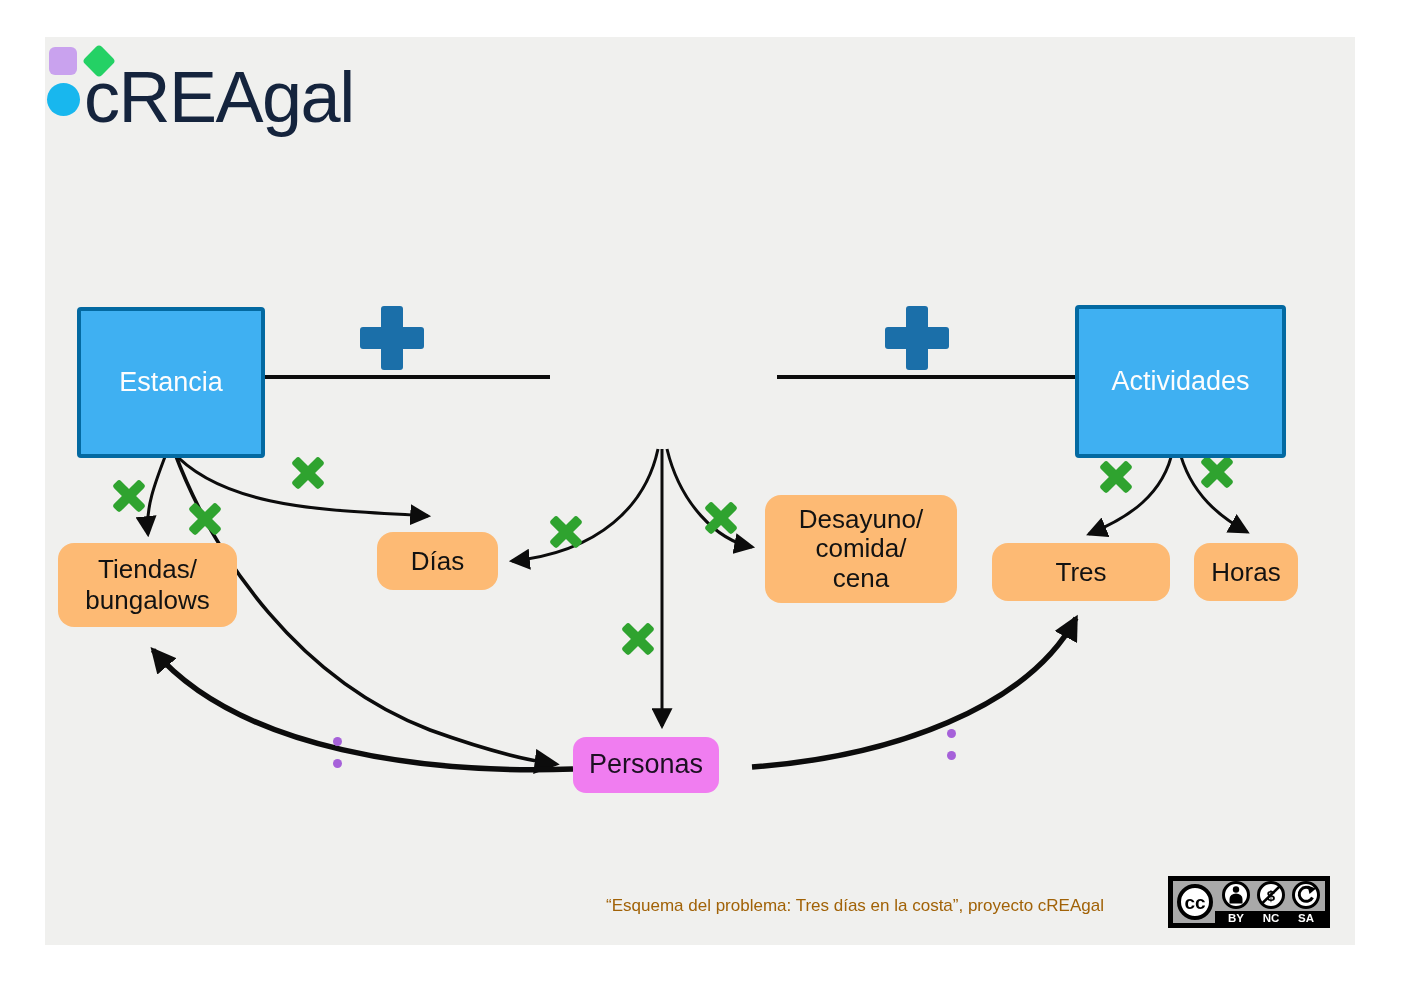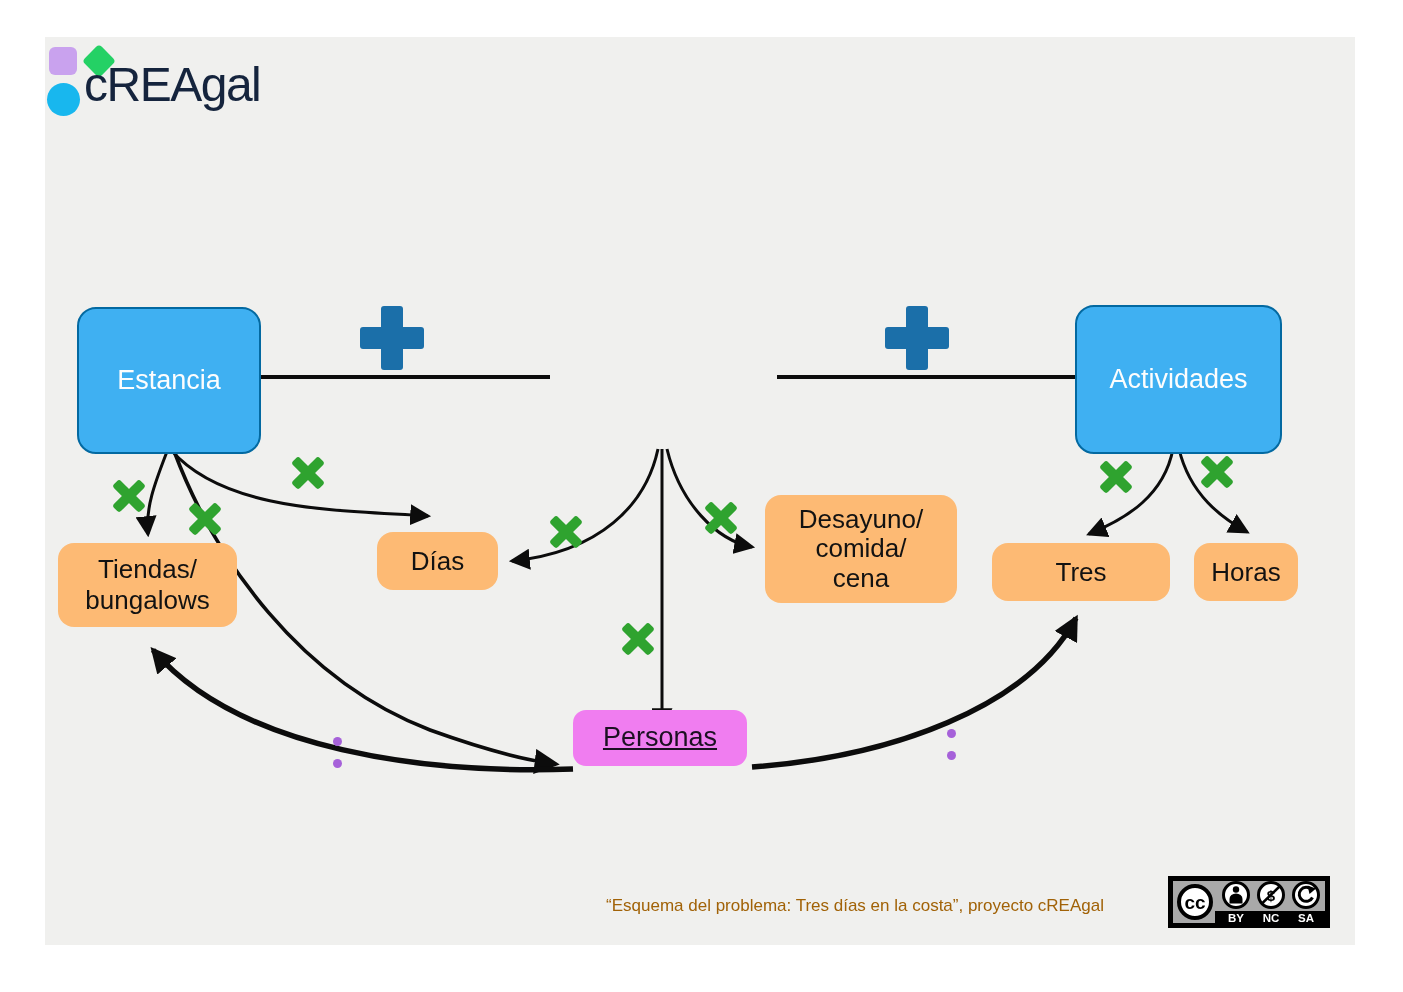--- a/index.html
+++ b/index.html
@@ -4,41 +4,41 @@
 <style>
   html,body{margin:0;padding:0;background:#fff;}
   .page{position:relative;width:1403px;height:992px;background:#ffffff;
         font-family:"Liberation Sans",sans-serif;overflow:hidden;}
   .panel{position:absolute;left:45px;top:37px;width:1310px;height:908px;background:#f0f0ee;}
 
   
   .logo-square{position:absolute;left:49px;top:47px;width:28px;height:28px;border-radius:6px;background:#c9a2ee;}
   .logo-diamond{position:absolute;left:87px;top:49px;width:24px;height:24px;border-radius:4px;background:#24d165;transform:rotate(45deg);}
   .logo-circle{position:absolute;left:47px;top:83px;width:33px;height:33px;border-radius:50%;background:#18b7ee;}
-  .logo-text{position:absolute;left:84px;top:60px;font-size:48px;font-weight:500;color:#15243d;letter-spacing:-1.5px;line-height:1.05;}
+  .logo-text{position:absolute;left:84px;top:60px;font-size:72px;font-weight:500;color:#15243d;letter-spacing:-1.5px;line-height:1.05;}
 
   .title{position:absolute;left:0;top:168px;width:1296px;text-align:center;
          font-size:54px;font-weight:500;color:#2e6da5;letter-spacing:-0.5px;}
 
   
   .node{position:absolute;display:flex;align-items:center;justify-content:center;
         text-align:center;white-space:pre-line;line-height:1.18;}
-  .blue{background:#3fb0f2;color:#fdfdfd;border-radius:19px;font-size:27px;border:2px solid #0369a1;}
+  .blue{background:#3fb0f2;color:#fdfdfd;border-radius:4px;font-size:27px;border:4px solid #0369a1;}
   .green{background:#fdba74;color:#121212;border-radius:16px;font-size:26px;}
   .pink{background:#f07df0;color:#1c1022;border-radius:13px;font-size:27px;}
 
   .n-estancia{left:77px;top:307px;width:180px;height:143px;}
   .n-alimentacion{left:550px;top:307px;width:227px;height:143px;}
   .n-actividades{left:1075px;top:305px;width:203px;height:145px;}
   .n-tiendas{left:58px;top:543px;width:179px;height:84px;}
   .n-dias{left:377px;top:532px;width:121px;height:58px;}
   .n-desayuno{left:765px;top:495px;width:192px;height:108px;line-height:1.12;}
   .n-kayak{left:992px;top:543px;width:178px;height:58px;}
   .n-horas{left:1194px;top:543px;width:104px;height:58px;}
-  .n-personas{left:573px;top:710px;width:174px;height:56px;text-decoration:underline;}
+  .n-personas{left:573px;top:737px;width:146px;height:56px;}
 
   
   .plus{position:absolute;width:64px;height:64px;}
   .plus::before{content:"";position:absolute;left:0;top:50%;margin-top:-11px;width:100%;height:22px;background:#1b6fa9;border-radius:3px;}
   .plus::after{content:"";position:absolute;top:0;left:50%;margin-left:-11px;height:100%;width:22px;background:#1b6fa9;border-radius:3px;}
   .plus1{left:360px;top:306px;}
   .plus2{left:885px;top:306px;}
 
   
   .mult{position:absolute;width:38px;height:38px;}

